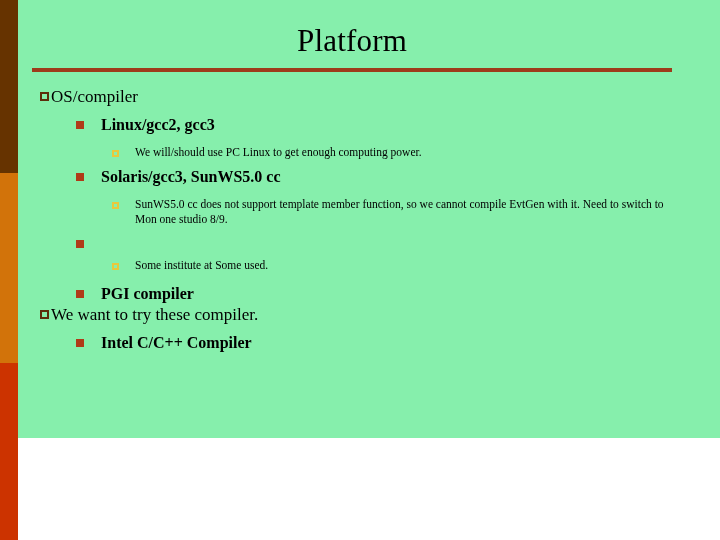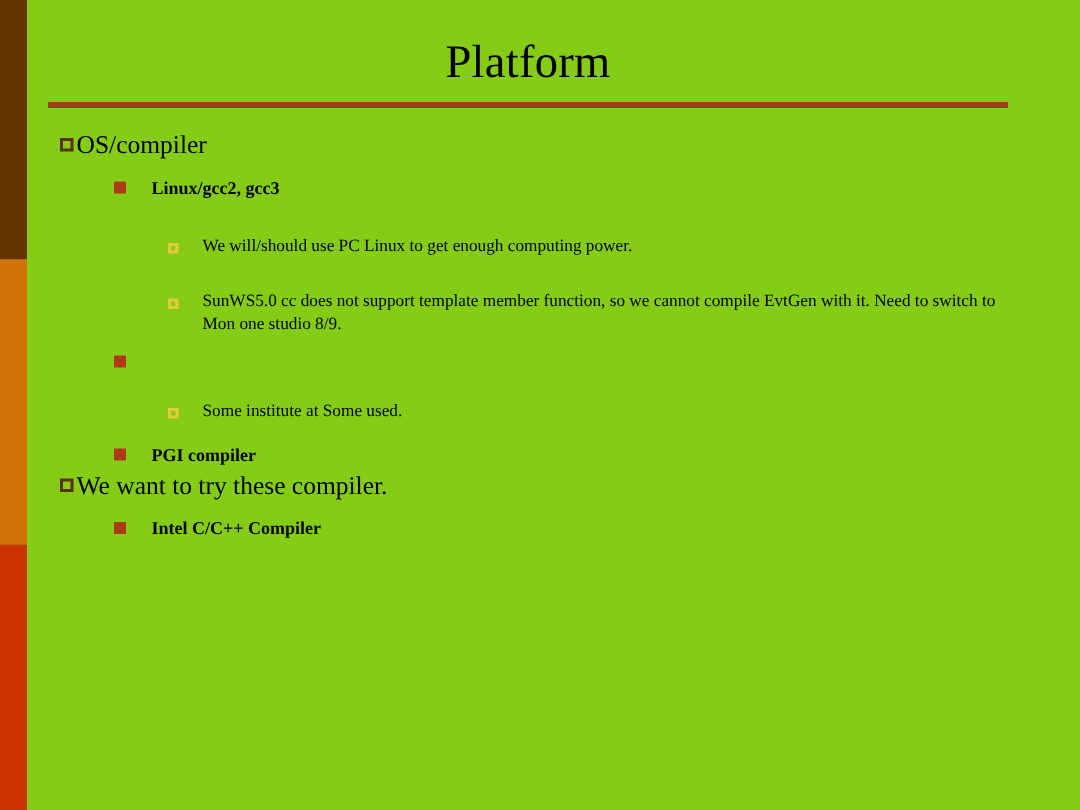--- a/index.html
+++ b/index.html
@@ -11,22 +11,22 @@
     width: 720px;
     height: 540px;
     background: #ffffff;
     font-family: "Liberation Serif", "DejaVu Serif", serif;
     overflow: hidden;
   }
 
   .slide {
     position: relative;
     width: 720px;
-    height: 540px;
-    background: #84cc16;
+    height: 438px;
+    background: #86efac;
     box-sizing: border-box;
   }
 
   
   .sidebar {
     position: absolute;
     left: 0;
     top: 0;
     width: 18px;
     height: 540px;
@@ -118,28 +118,28 @@
   .lvl1 { margin-left: 0px; margin-top: 0px; }
   .lvl1 .btext {
     font-size: 17px;
     line-height: 22px;
     margin-left: 2px;
   }
 
   
   .lvl2 { margin-left: 36px; margin-top: 7px; }
   .lvl2 .btext {
-    font-size: 12px;
+    font-size: 16px;
     line-height: 20px;
     font-weight: bold;
     margin-left: 17px;
   }
 
   
-  .lvl3 { margin-left: 72px; margin-top: 22px; }
+  .lvl3 { margin-left: 72px; margin-top: 10px; }
   .lvl3 .btext {
     font-size: 11.5px;
     line-height: 15px;
     margin-left: 16px;
     width: 540px;
   }
   .spacer-after-l3 { height: 4px; }
 </style>
 </head>
 <body>
@@ -167,20 +167,24 @@
     <div class="bullet-row lvl2">
       <span class="marker marker-l2"></span>
       <span class="btext">Linux/gcc2, gcc3</span>
     </div>
 
     <div class="bullet-row lvl3">
       <span class="marker marker-l3"></span>
       <span class="btext">We will/should use PC Linux to get enough computing power.</span>
     </div>
 
+    <div class="bullet-row lvl2">
+      <span class="marker marker-l2"></span>
+      <span class="btext">Solaris/gcc3, SunWS5.0 cc</span>
+    </div>
 
     <div class="bullet-row lvl3">
       <span class="marker marker-l3"></span>
       <span class="btext">SunWS5.0 cc does not support template member function, so we cannot compile EvtGen with it. Need to switch to Mon one studio 8/9.</span>
     </div>
 
     <div class="bullet-row lvl2">
       <span class="marker marker-l2"></span>
     </div>
 

